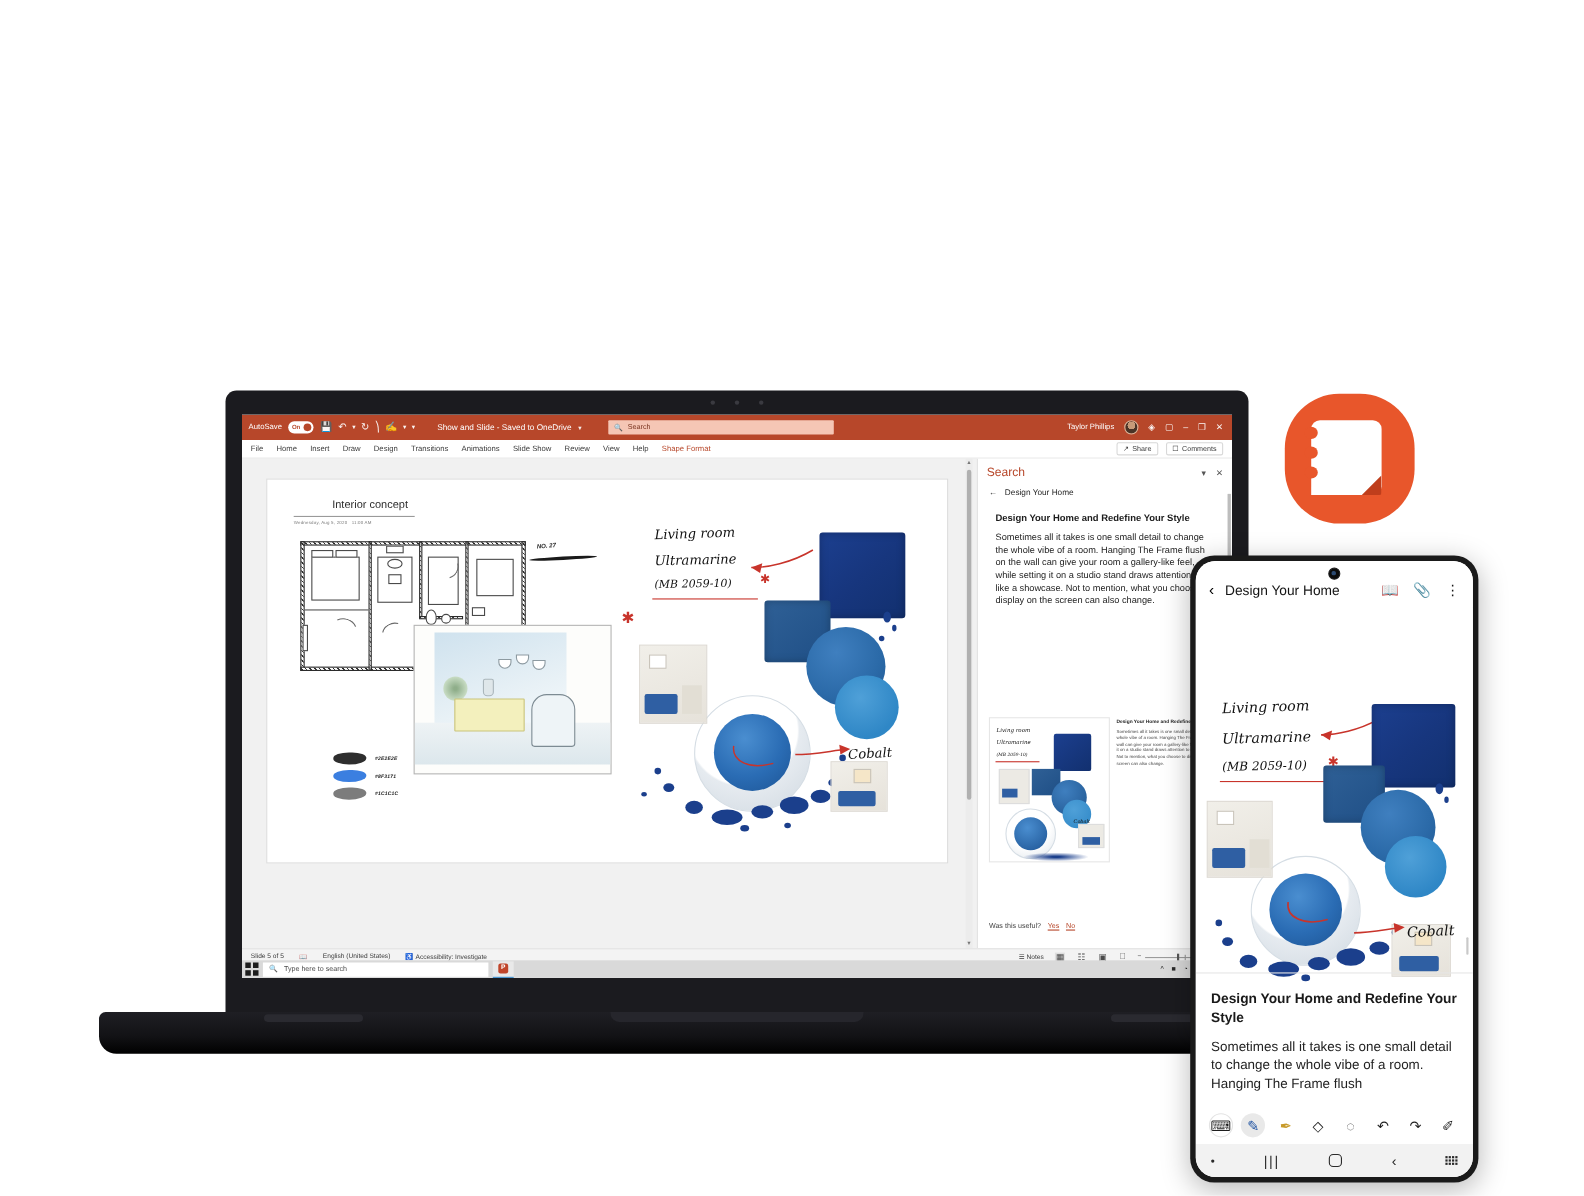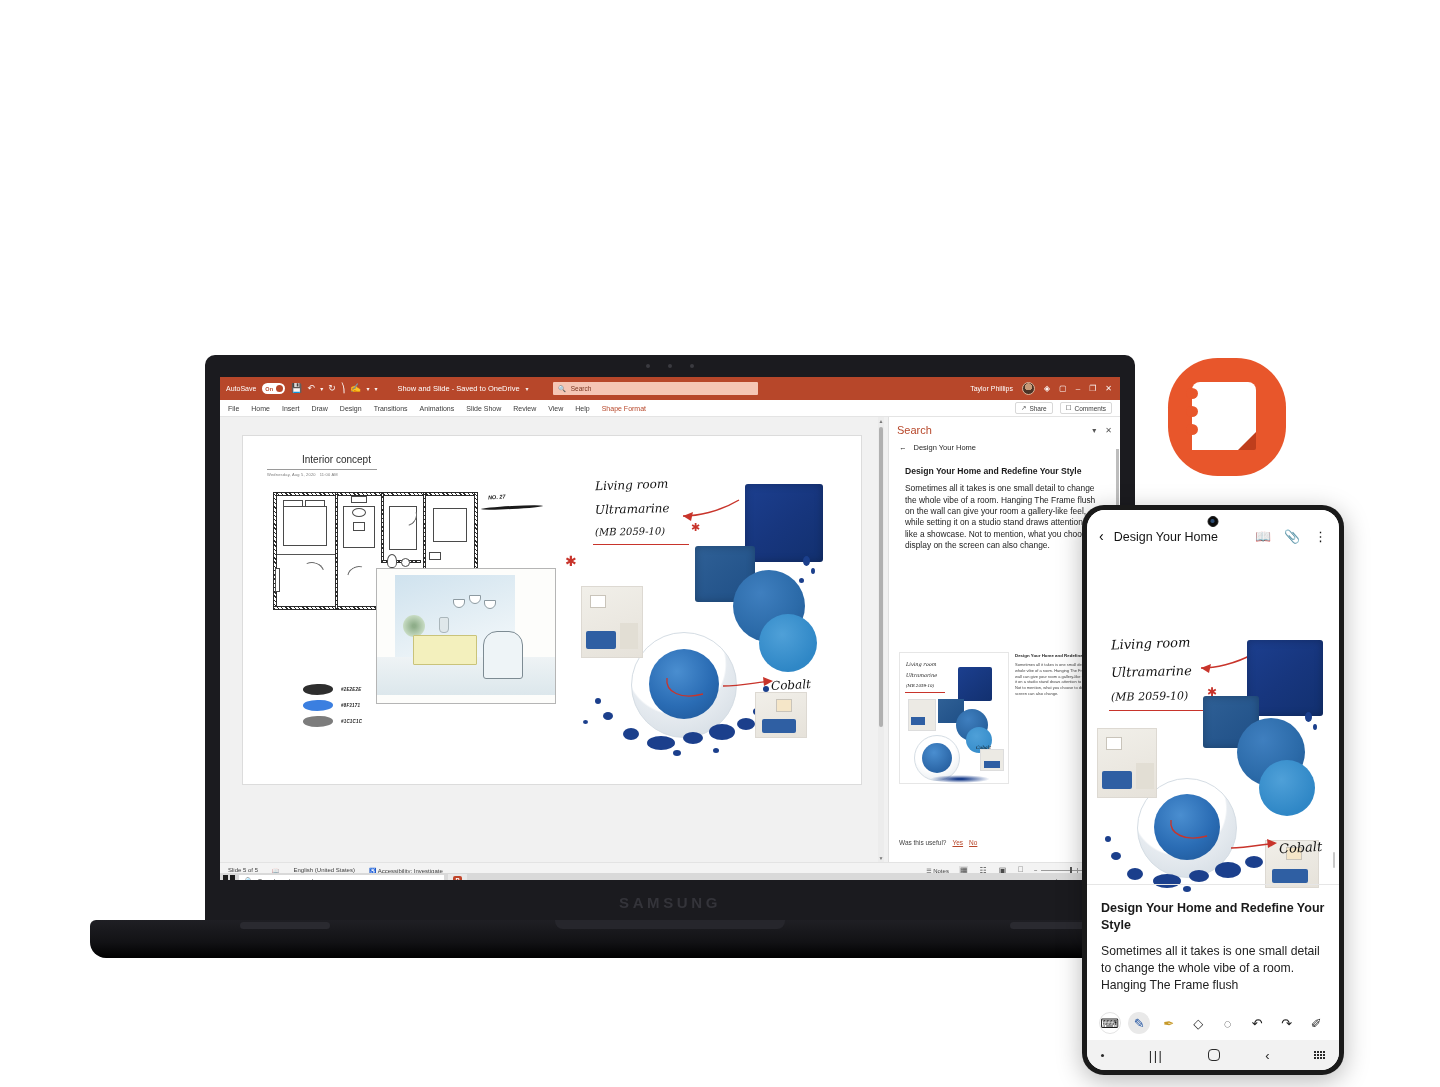--- a/index.html
+++ b/index.html
@@ -607,23 +607,20 @@
             <span>■</span>
             <span>◔</span>
             <span>♪×</span>
             <span>ENG</span>
           </span>
         </div>
 
       </div>
     </div>
 
-    <div class="laptop-chin">
-      <span class="brand">SAMSUNG</span>
-    </div>
   </div>
 
   <div class="laptop-base">
     <div class="base-notch"></div>
     <div class="base-foot" style="left:150px"></div>
     <div class="base-foot" style="right:150px"></div>
   </div>
 </div>
 
 <div id="notes-icon">

